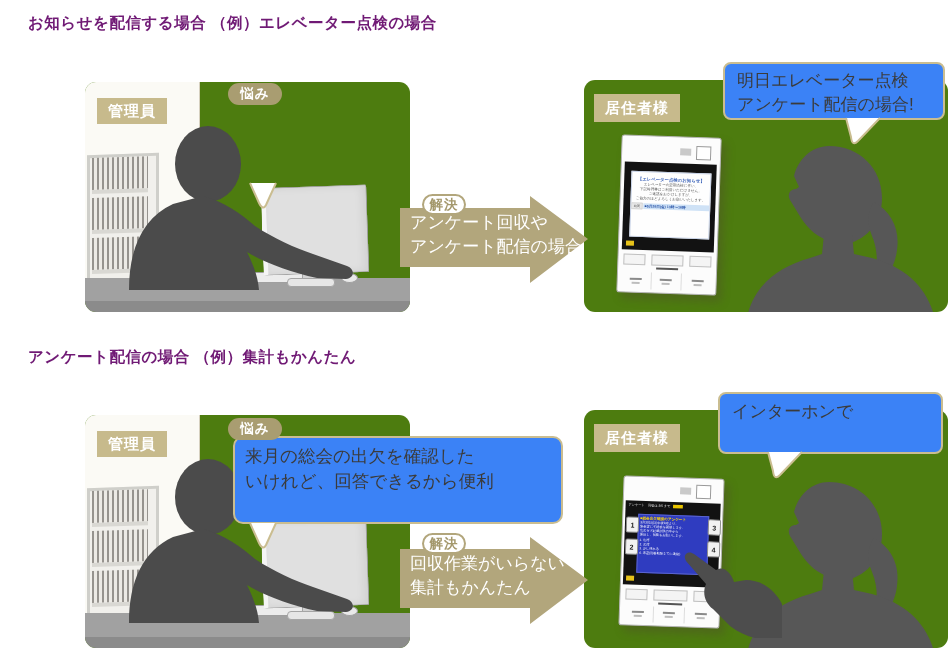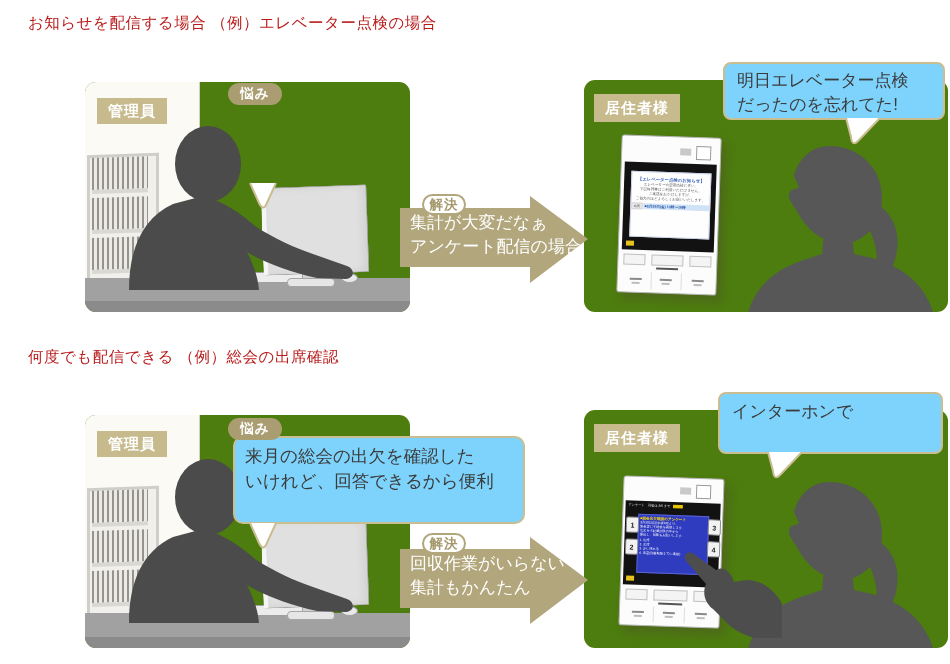--- a/index.html
+++ b/index.html
@@ -1,18 +1,18 @@
 <!DOCTYPE html>
 <html><head>
 <meta charset="utf-8">
 <style>
   html,body{margin:0;padding:0;background:#fff;}
   #stage{position:relative;width:950px;height:664px;background:#ffffff;overflow:hidden;
          font-family:"Liberation Sans","DejaVu Sans",sans-serif;}
-  .sec-title{position:absolute;left:28px;font-size:15.5px;font-weight:normal;color:#b91c1c;letter-spacing:0.5px;}
+  .sec-title{position:absolute;left:28px;font-size:15.5px;font-weight:bold;color:#701a75;letter-spacing:0.5px;}
   .panel{position:absolute;background:#4d7c0f;border-radius:11px;overflow:hidden;}
   .tagbox{position:absolute;background:#c7ba8c;color:#fff;font-weight:bold;font-size:15px;
           display:flex;align-items:center;justify-content:center;z-index:10;letter-spacing:1px;}
   
   .wall{position:absolute;left:0;top:0;width:114px;height:198px;background:#fbfaf5;border-right:1px solid #d6d0bf;}
   .bookshelf{position:absolute;left:2px;top:72px;width:66px;height:126px;background:#f1f0ec;
              border:3px solid #cfcfca;transform:skewY(-2deg);z-index:2;}
   .shelf{position:absolute;left:2px;width:56px;height:32px;border-bottom:4px solid #d9d8d3;
          background:repeating-linear-gradient(90deg,#96938e 0 2px,#eceae5 2px 5px);}
   .desk{position:absolute;left:0;bottom:0;width:100%;height:34px;z-index:3;
@@ -22,21 +22,21 @@
   .mouse{position:absolute;left:256px;top:191px;width:15px;height:8px;background:#e9e9e9;
          border:1px solid #9f9f9f;border-radius:50%;z-index:4;}
   .monitor{position:absolute;left:177px;top:104px;width:100px;height:86px;background:#e0e0e0;
            border:1px solid #9d9d9d;border-left:5px solid #f5f5f5;border-radius:2px;
            transform:rotate(-2deg);z-index:5;box-shadow:inset -4px 0 8px rgba(0,0,0,0.07);}
   .mstand{position:absolute;left:217px;top:189px;width:14px;height:9px;background:#d2d2d2;border:1px solid #a5a5a5;z-index:4;}
   .mbase{position:absolute;left:202px;top:196px;width:46px;height:7px;background:#e6e6e6;border:1px solid #a5a5a5;border-radius:4px;z-index:4;}
   .person-svg{position:absolute;left:28px;top:36px;width:250px;height:172px;z-index:6;}
   .woman-svg{position:absolute;left:148px;top:52px;width:215px;height:192px;z-index:4;}
   
-  .bubble{position:absolute;background:#7dd3fc;border:2px solid #cabd90;border-radius:10px;
+  .bubble{position:absolute;background:#3b82f6;border:2px solid #cabd90;border-radius:10px;
           color:#3b3b3b;z-index:20;box-sizing:border-box;}
   .bubble .ln{white-space:nowrap;}
   .badge-worry{position:absolute;width:54px;height:22px;background:#a99d71;color:#fff;font-size:13.5px;
                font-weight:bold;border-radius:12px;display:flex;align-items:center;justify-content:center;
                z-index:22;letter-spacing:1px;}
   .badge-solve{position:absolute;width:44px;height:21px;background:#fff;border:2px solid #b2a67c;color:#a4986c;
                font-size:13.5px;font-weight:bold;border-radius:13px;display:flex;align-items:center;
                justify-content:center;z-index:22;box-sizing:border-box;letter-spacing:1px;}
   .tail{position:absolute;z-index:21;}
   .arrow-svg{position:absolute;z-index:8;}
@@ -107,21 +107,21 @@
   <svg class="tail" style="left:246px;top:182px;" width="34" height="30" viewBox="0 0 34 30">
     <path d="M4,1 L30,1 L20,23 Q17,29 13,21 Z" fill="#fff"></path>
     <path d="M30,1 L20,23 Q17,29 13,21 L4,1" fill="none" stroke="#cabd90" stroke-width="2"></path>
   </svg>
   <div class="badge-worry" style="left:228px;top:83px;">悩み</div>
 
   <svg class="arrow-svg" style="left:400px;top:196px;" width="190" height="87" viewBox="0 0 190 87">
     <polygon points="0,12 130,12 130,0 188,43 130,87 130,71 0,71" fill="#b2a67c"></polygon>
   </svg>
   <div class="arrow-text" style="left:410px;top:211px;">
-    <div>集計が大変だなぁ</div>
+    <div>アンケート回収や</div>
     <div>アンケート配信の場合</div>
   </div>
   <div class="badge-solve" style="left:422px;top:194px;">解決</div>
 
   <div class="panel" style="left:584px;top:80px;width:364px;height:232px;">
     <svg class="woman-svg" viewBox="0 0 215 192">
       <path d="M97,14 C128,14 150,37 150,66 C150,90 136,106 116,112 L100,110 C86,106 76,97 69,86 L58,68 C55,62 58,57 64,57 L67,55 L62,44 C66,28 79,14 97,14 Z" fill="#575757"></path>
       <path d="M142,70 C160,80 168,98 165,118 C163,136 152,152 139,158 C146,140 147,120 140,104 C134,90 136,78 142,70 Z" fill="#575757"></path>
       <path d="M146,146 L158,178 L136,166 Z" fill="#575757"></path>
       <path d="M14,192 C18,158 42,136 78,126 L90,122 L92,102 L120,102 L122,122 L140,126 C176,136 198,158 204,192 Z" fill="#575757"></path>
@@ -163,28 +163,28 @@
             <div class="glyph-a"></div>
             <div class="glyph-b"></div>
           </div>
       </div>
     </div>
     <div class="tagbox" style="left:10px;top:14px;width:86px;height:28px;">居住者様</div>
   </div>
 
   <div class="bubble" style="left:723px;top:62px;width:222px;height:58px;padding:5px 12px;font-size:17px;line-height:24px;border-radius:8px;">
     <div class="ln">明日エレベーター点検</div>
-    <div class="ln">だったのを忘れてた!</div>
+    <div class="ln">アンケート配信の場合!</div>
   </div>
   <svg class="tail" style="left:840px;top:117px;" width="44" height="30" viewBox="0 0 44 30">
     <path d="M6,1 L40,1 L18,24 Q12,30 11,20 Z" fill="#fff"></path>
     <path d="M40,1 L18,24 Q12,30 11,20 L6,1" fill="none" stroke="#cabd90" stroke-width="2"></path>
   </svg>
 
-  <div class="sec-title" style="top:347px;">何度でも配信できる （例）総会の出席確認</div>
+  <div class="sec-title" style="top:347px;">アンケート配信の場合 （例）集計もかんたん</div>
 
   <div class="panel" style="left:85px;top:415px;width:325px;height:233px;">
     <div class="wall" style="height:199px;"></div>
     <div class="bookshelf">
       <div class="shelf" style="top:0;"></div>
       <div class="shelf" style="top:40px;"></div>
       <div class="shelf" style="top:80px;"></div>
     </div>
     <div class="desk" style="height:35px;"></div>
     <div class="keyboard"></div>
@@ -192,21 +192,21 @@
     <div class="mstand"></div>
     <div class="mbase"></div>
     <div class="monitor"></div>
     <svg class="person-svg" viewBox="0 0 250 172">
       <ellipse cx="95" cy="46" rx="33" ry="38" fill="#4b4b4b"></ellipse>
       <path d="M16,172 C16,130 30,100 60,86 L90,78 C112,84 128,96 142,108 C160,120 182,130 200,136 L234,148 C242,151 242,160 233,161 L204,160 C176,154 150,144 134,134 C141,148 145,160 146,172 Z" fill="#4b4b4b"></path>
     </svg>
     <div class="tagbox" style="left:12px;top:16px;width:70px;height:26px;">管理員</div>
   </div>
 
-  <div class="bubble" style="left:233px;top:436px;width:292px;height:88px;padding:6px 10px;font-size:17.5px;line-height:25px;">
+  <div class="bubble" style="left:233px;top:436px;width:330px;height:88px;padding:6px 10px;font-size:17.5px;line-height:25px;">
     <div class="ln">来月の総会の出欠を確認した</div>
     <div class="ln">いけれど、回答できるから便利</div>
   </div>
   <svg class="tail" style="left:246px;top:522px;" width="34" height="30" viewBox="0 0 34 30">
     <path d="M4,1 L30,1 L20,23 Q17,29 13,21 Z" fill="#fff"></path>
     <path d="M30,1 L20,23 Q17,29 13,21 L4,1" fill="none" stroke="#cabd90" stroke-width="2"></path>
   </svg>
   <div class="badge-worry" style="left:228px;top:418px;">悩み</div>
 
   <svg class="arrow-svg" style="left:400px;top:537px;" width="190" height="87" viewBox="0 0 190 87">

